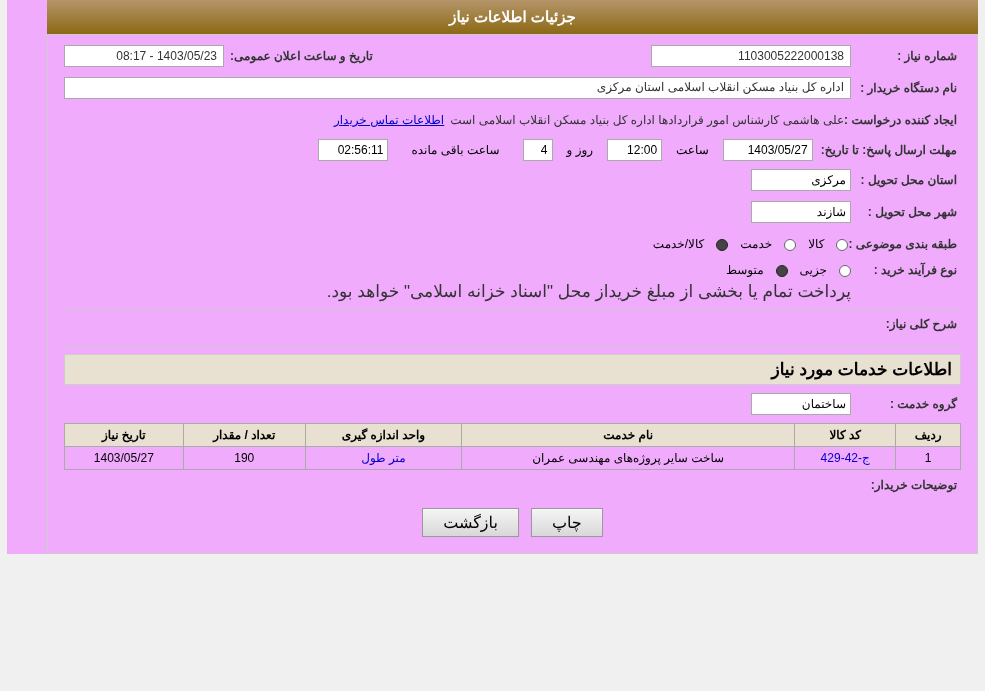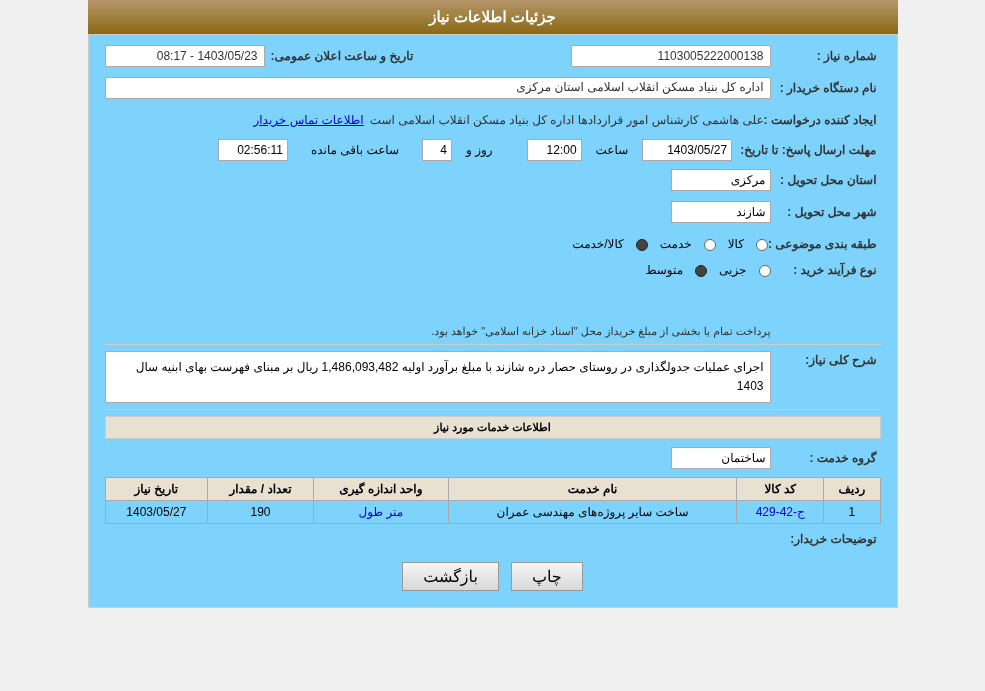--- a/index.html
+++ b/index.html
@@ -3,23 +3,24 @@
   <meta charset="utf-8">
   <style>
     * { box-sizing: border-box; margin: 0; padding: 0; }
     body {
       font-family: Tahoma, Arial, sans-serif;
       font-size: 12px;
       background: #f0f0f0;
       direction: rtl;
     }
     .container {
-      width: 810px;
-      background: #7dd3fc;
+      width: 971px;
+      background: #f0abfc;
       margin: 0 auto;
+      padding-left: 40px;
     }
     .header {
       background: linear-gradient(to bottom, #b5956a, #8b6914);
       color: #fff;
       text-align: center;
       padding: 8px 12px;
       font-size: 15px;
       font-weight: bold;
     }
     .content {
@@ -103,23 +104,23 @@
       display: flex;
       align-items: flex-start;
       margin-bottom: 6px;
     }
     
     .section-header {
       background: #e8e0d0;
       border: 1px solid #ccc;
       padding: 4px 8px;
       font-weight: bold;
-      font-size: 11px;
-      margin-bottom: 6px;
-      text-align: center;
+      font-size: 17px;
+      margin-bottom: 6px;
+      text-align: right;
     }
     
     .desc-box {
       border: 1px solid #aaa;
       padding: 6px;
       background: #fff;
       flex: 1;
       min-height: 40px;
       line-height: 1.6;
     }
@@ -219,21 +220,21 @@
       <span class="value-text">علی هاشمی کارشناس امور قراردادها اداره کل بنیاد مسکن انقلاب اسلامی است</span>
       <span style="margin-right:6px;" class="link-text">اطلاعات تماس خریدار</span>
     </div>
 
     <div class="deadline-row">
       <span class="label">مهلت ارسال پاسخ: تا تاریخ:</span>
       <div class="small-box" style="min-width:90px;">
         <span>1403/05/27</span>
       </div>
       <span style="margin: 0 6px;">ساعت</span>
-      <div class="small-box" style="min-width:55px;margin-left:20px;">
+      <div class="small-box" style="min-width:55px;">
         <span>12:00</span>
       </div>
       <span style="margin: 0 6px;">روز و</span>
       <div class="small-box" style="min-width:30px;">
         <span>4</span>
       </div>
       <span style="margin: 0 15px;">ساعت باقی مانده</span>
       <div class="small-box" style="min-width:70px;">
         <span>02:56:11</span>
       </div>
@@ -277,31 +278,28 @@
         <div class="radio-group">
           <div class="radio-item">
             <span class="radio-circle"></span>
             <span>جزیی</span>
           </div>
           <div class="radio-item">
             <span class="radio-circle selected"></span>
             <span>متوسط</span>
           </div>
         </div>
-        <div style="color:#333; font-size:11px;margin-top:44px;">پرداخت تمام یا بخشی از مبلغ خریداز محل "اسناد خزانه اسلامی" خواهد بود.</div>
+        <div style="color:#333; font-size:17px;">پرداخت تمام یا بخشی از مبلغ خریداز محل "اسناد خزانه اسلامی" خواهد بود.</div>
       </div>
     </div>
 
     <hr class="separator">
 
     <div class="row" style="align-items:flex-start;">
       <span class="label" style="padding-top:2px;">شرح کلی نیاز:</span>
-      <div class="desc-box">
-        <span>اجرای عملیات جدولگذاری در روستای حصار دره شازند  با مبلغ برآورد اولیه  1,486,093,482 ریال بر مبنای فهرست بهای ابنیه سال 1403</span>
-      </div>
     </div>
 
     <hr class="separator">
 
     <div class="section-header">اطلاعات خدمات مورد نیاز</div>
 
     <div class="row">
       <span class="label">گروه خدمت :</span>
       <div class="small-box" style="min-width:100px;">
         <span>ساختمان</span>

